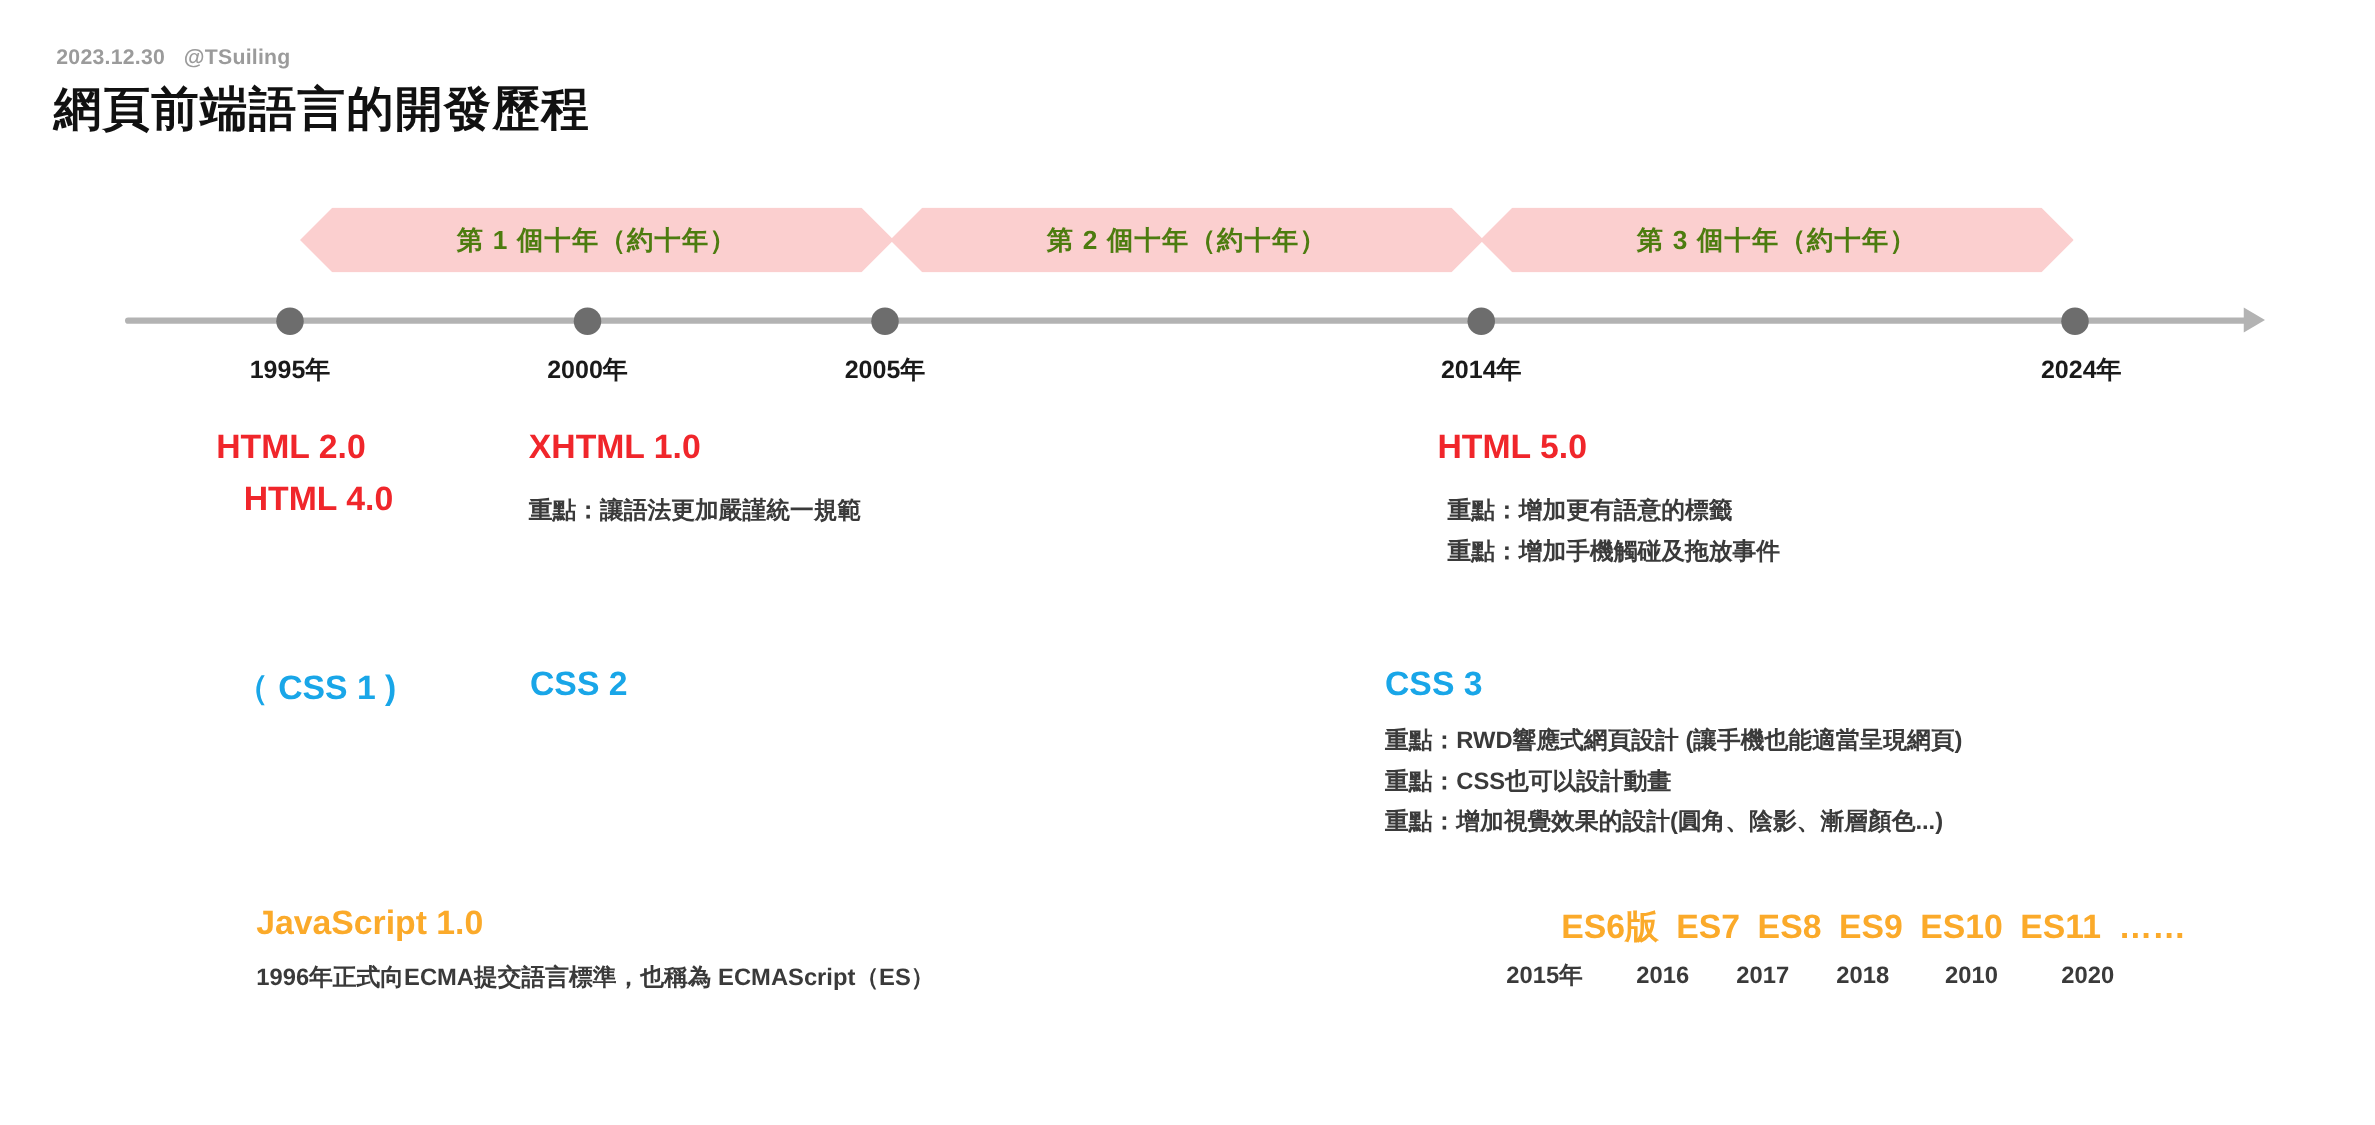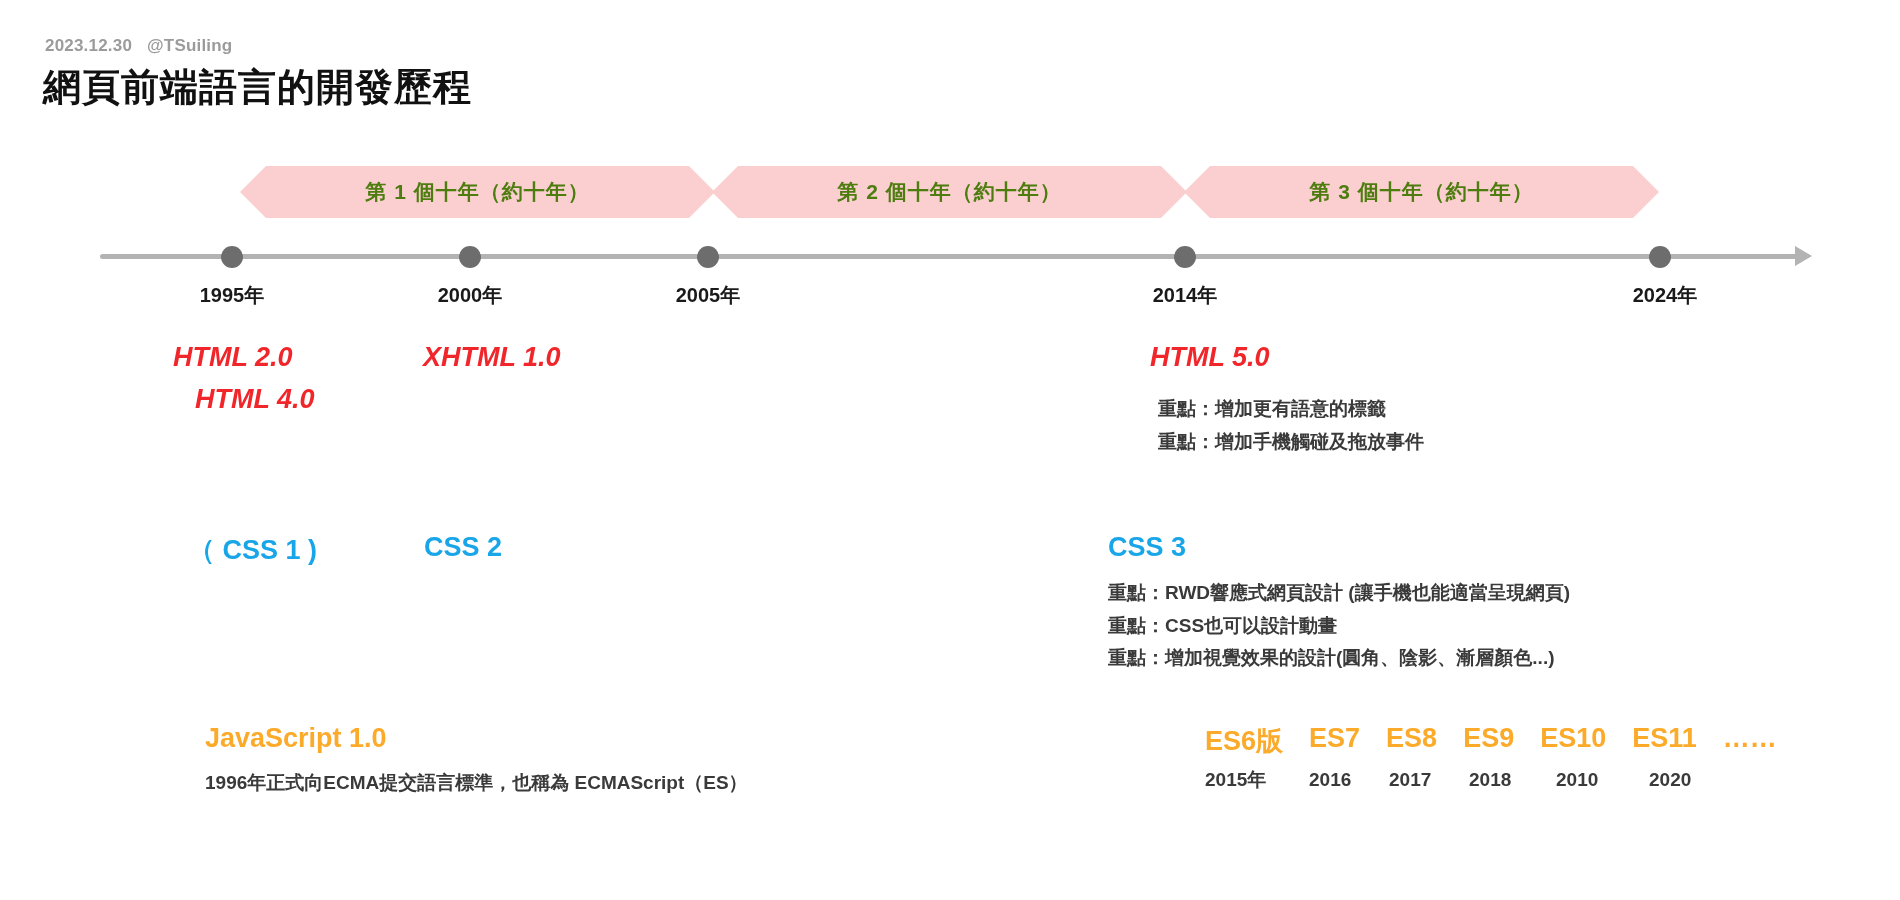--- a/index.html
+++ b/index.html
@@ -111,21 +111,20 @@
 
   
   .block { position: absolute; }
 
   .heading-red {
     font-size: 27px;
     font-weight: bold;
     color: #f0262b;
     line-height: 1.55;
     white-space: nowrap;
-    font-style: italic;
   }
   .heading-blue {
     font-size: 27px;
     font-weight: bold;
     color: #19a6e8;
     white-space: nowrap;
   }
   .heading-orange {
     font-size: 27px;
     font-weight: bold;
@@ -135,22 +134,23 @@
   .note {
     font-size: 19px;
     font-weight: bold;
     color: #3a3a3a;
     line-height: 1.72;
     white-space: nowrap;
   }
 
   .es-row {
     display: flex;
-    gap: 26px;
-    align-items: flex-start;
+    gap: 14px;
+    align-items: center;
+    margin-left: 44px;
   }
   .es-item {
     font-size: 27px;
     font-weight: bold;
     color: #fbaa2a;
     white-space: nowrap;
   }
   .es-years {
     display: flex;
     align-items: baseline;
@@ -204,20 +204,21 @@
 <div class="tick-label" style="left:1185px;">2014年</div>
 <div class="tick-label" style="left:1665px;">2024年</div>
 
 <div class="block html-stack" style="left:173px; top:337px;">
   <div class="heading-red">HTML 2.0</div>
   <div class="heading-red">HTML 4.0</div>
 </div>
 
 <div class="block" style="left:423px; top:337px;">
   <div class="heading-red">XHTML 1.0</div>
+  <div class="note" style="margin-top:14px;">重點：讓語法更加嚴謹統一規範</div>
 </div>
 
 <div class="block" style="left:1150px; top:337px;">
   <div class="heading-red">HTML 5.0</div>
   <div class="note" style="margin-top:14px; margin-left:8px;">重點：增加更有語意的標籤</div>
   <div class="note" style="margin-left:8px;">重點：增加手機觸碰及拖放事件</div>
 </div>
 
 <div class="block heading-blue" style="left:188px; top:532px;">（ CSS 1 )</div>
 <div class="block heading-blue" style="left:424px; top:532px;">CSS 2</div>

